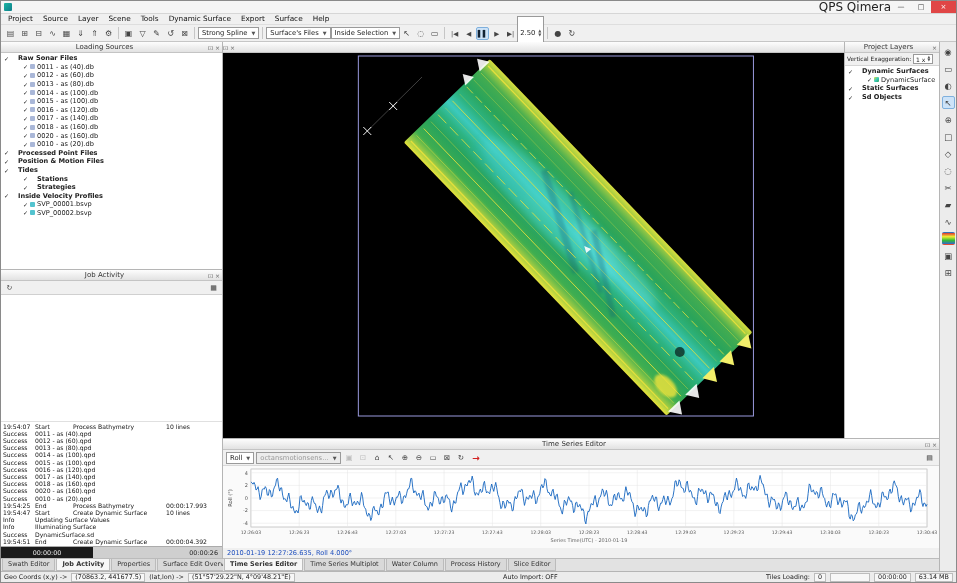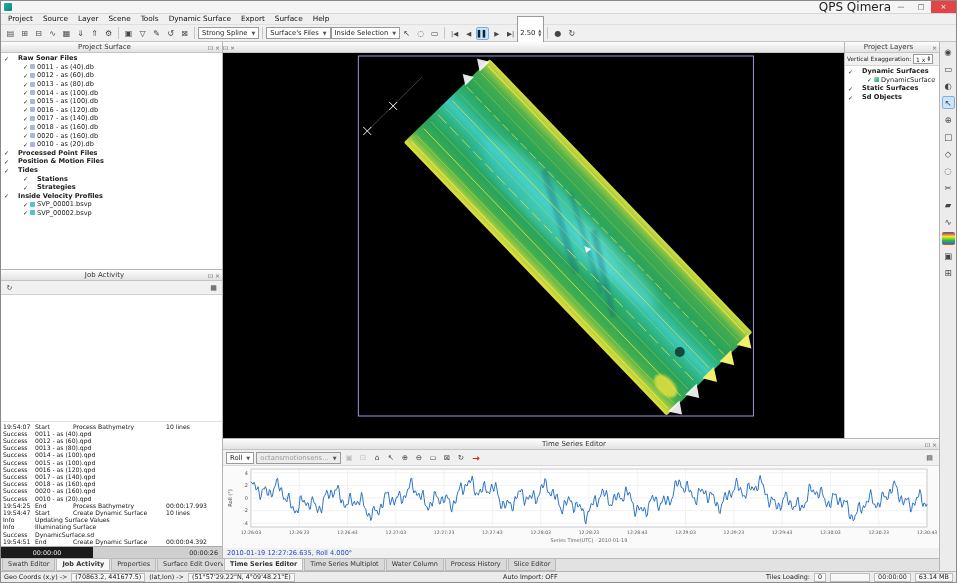--- a/index.html
+++ b/index.html
@@ -172,21 +172,21 @@
     <span class="icon-btn">●</span>
         <span class="icon-btn">↻</span>
       </span>
   </div>
 
   <div class="main">
 
     <div class="left-col">
       <div class="ps-panel">
         <div class="panel-header">
-          <span class="ph-title">Project Surface</span>
+          <span class="ph-title">Loading Sources</span>
           <span class="ph-icons">
               <span>⊡</span>
               <span>×</span>
             </span>
         </div>
         <div class="tree">
 
             <div class="tree-row lvl0 bold">
               <span class="chk">✓</span>
               <span class="mini-icon" style="visibility: hidden;"></span>

